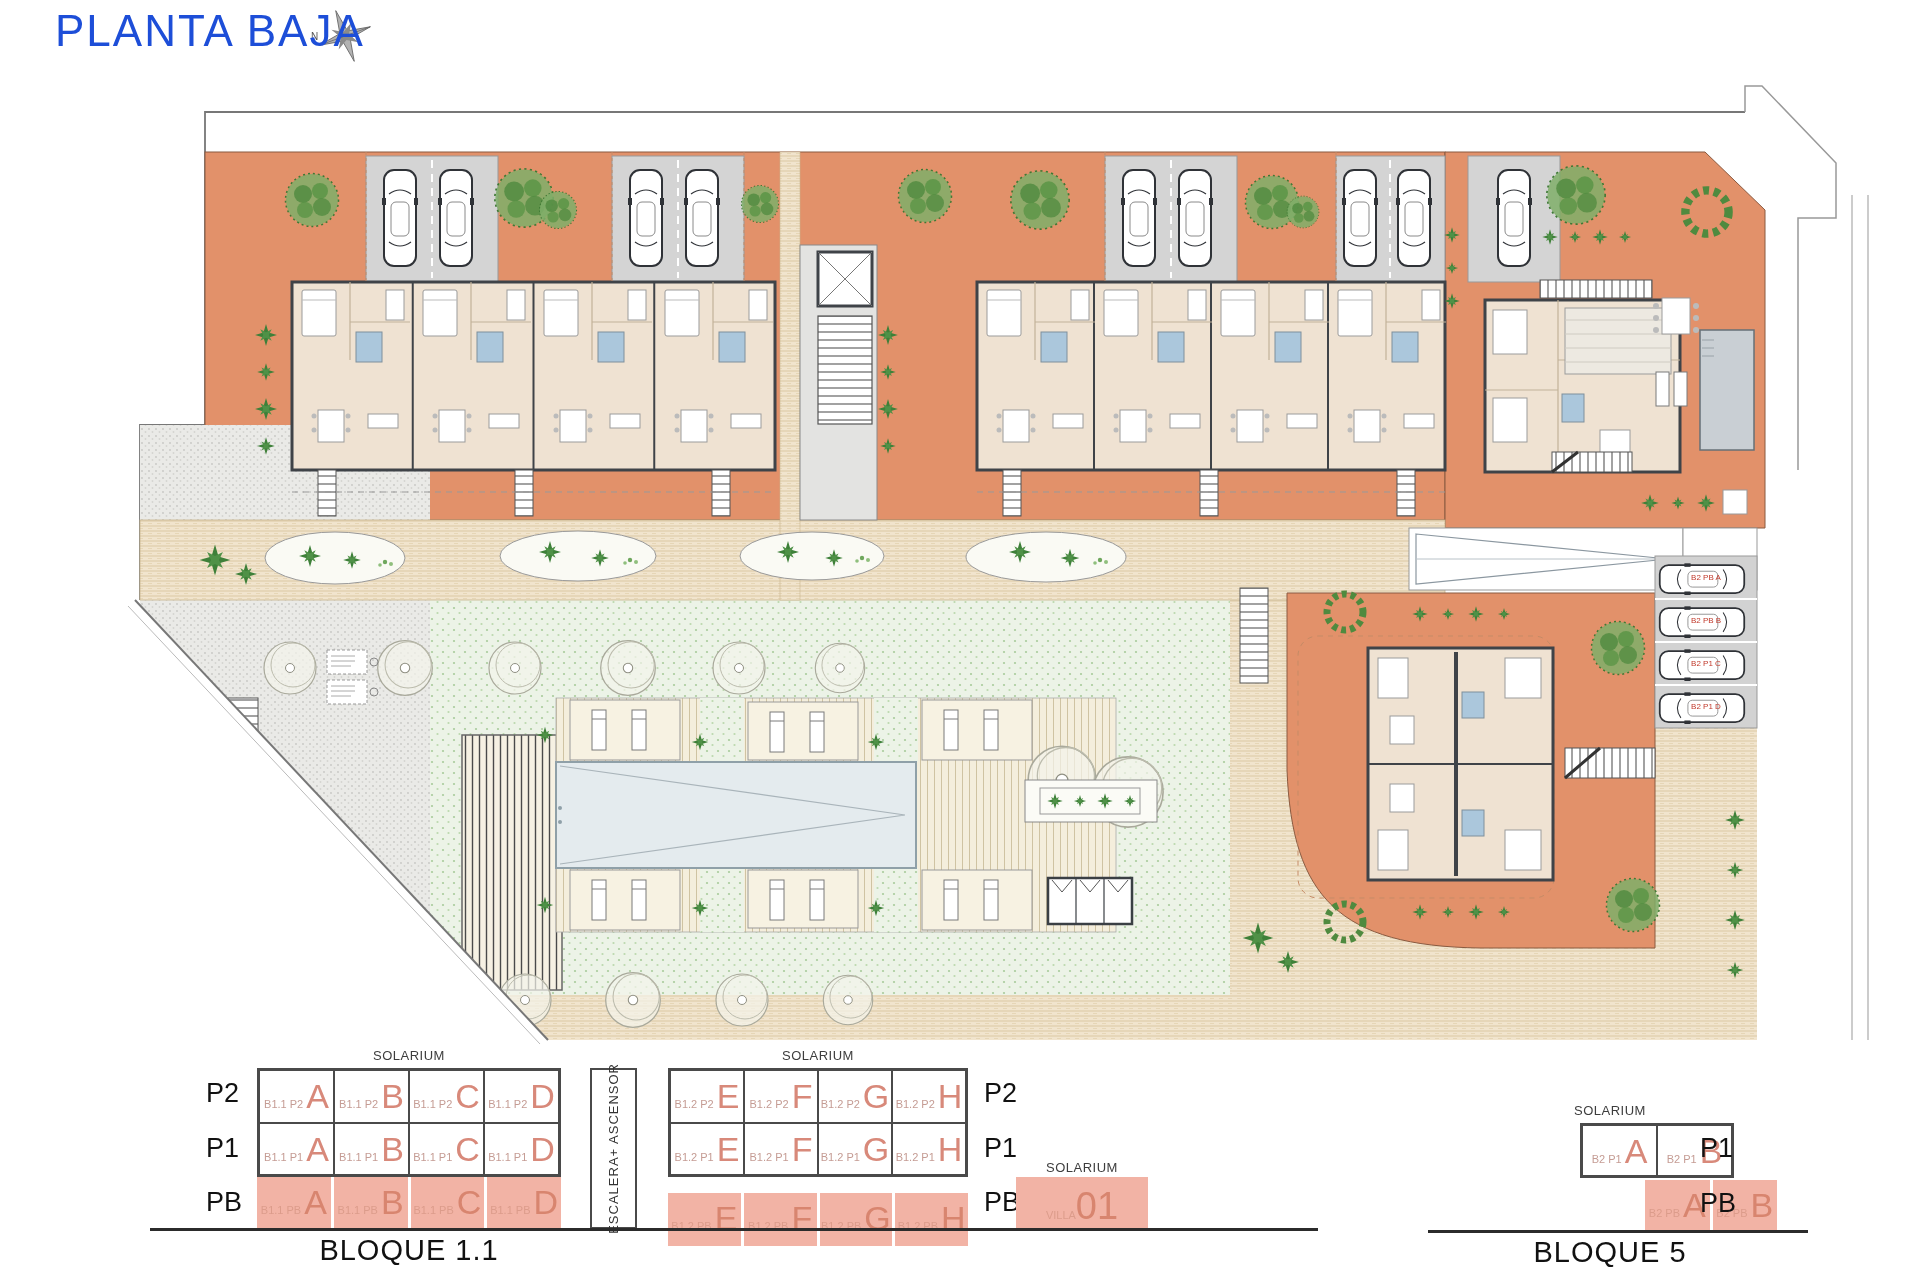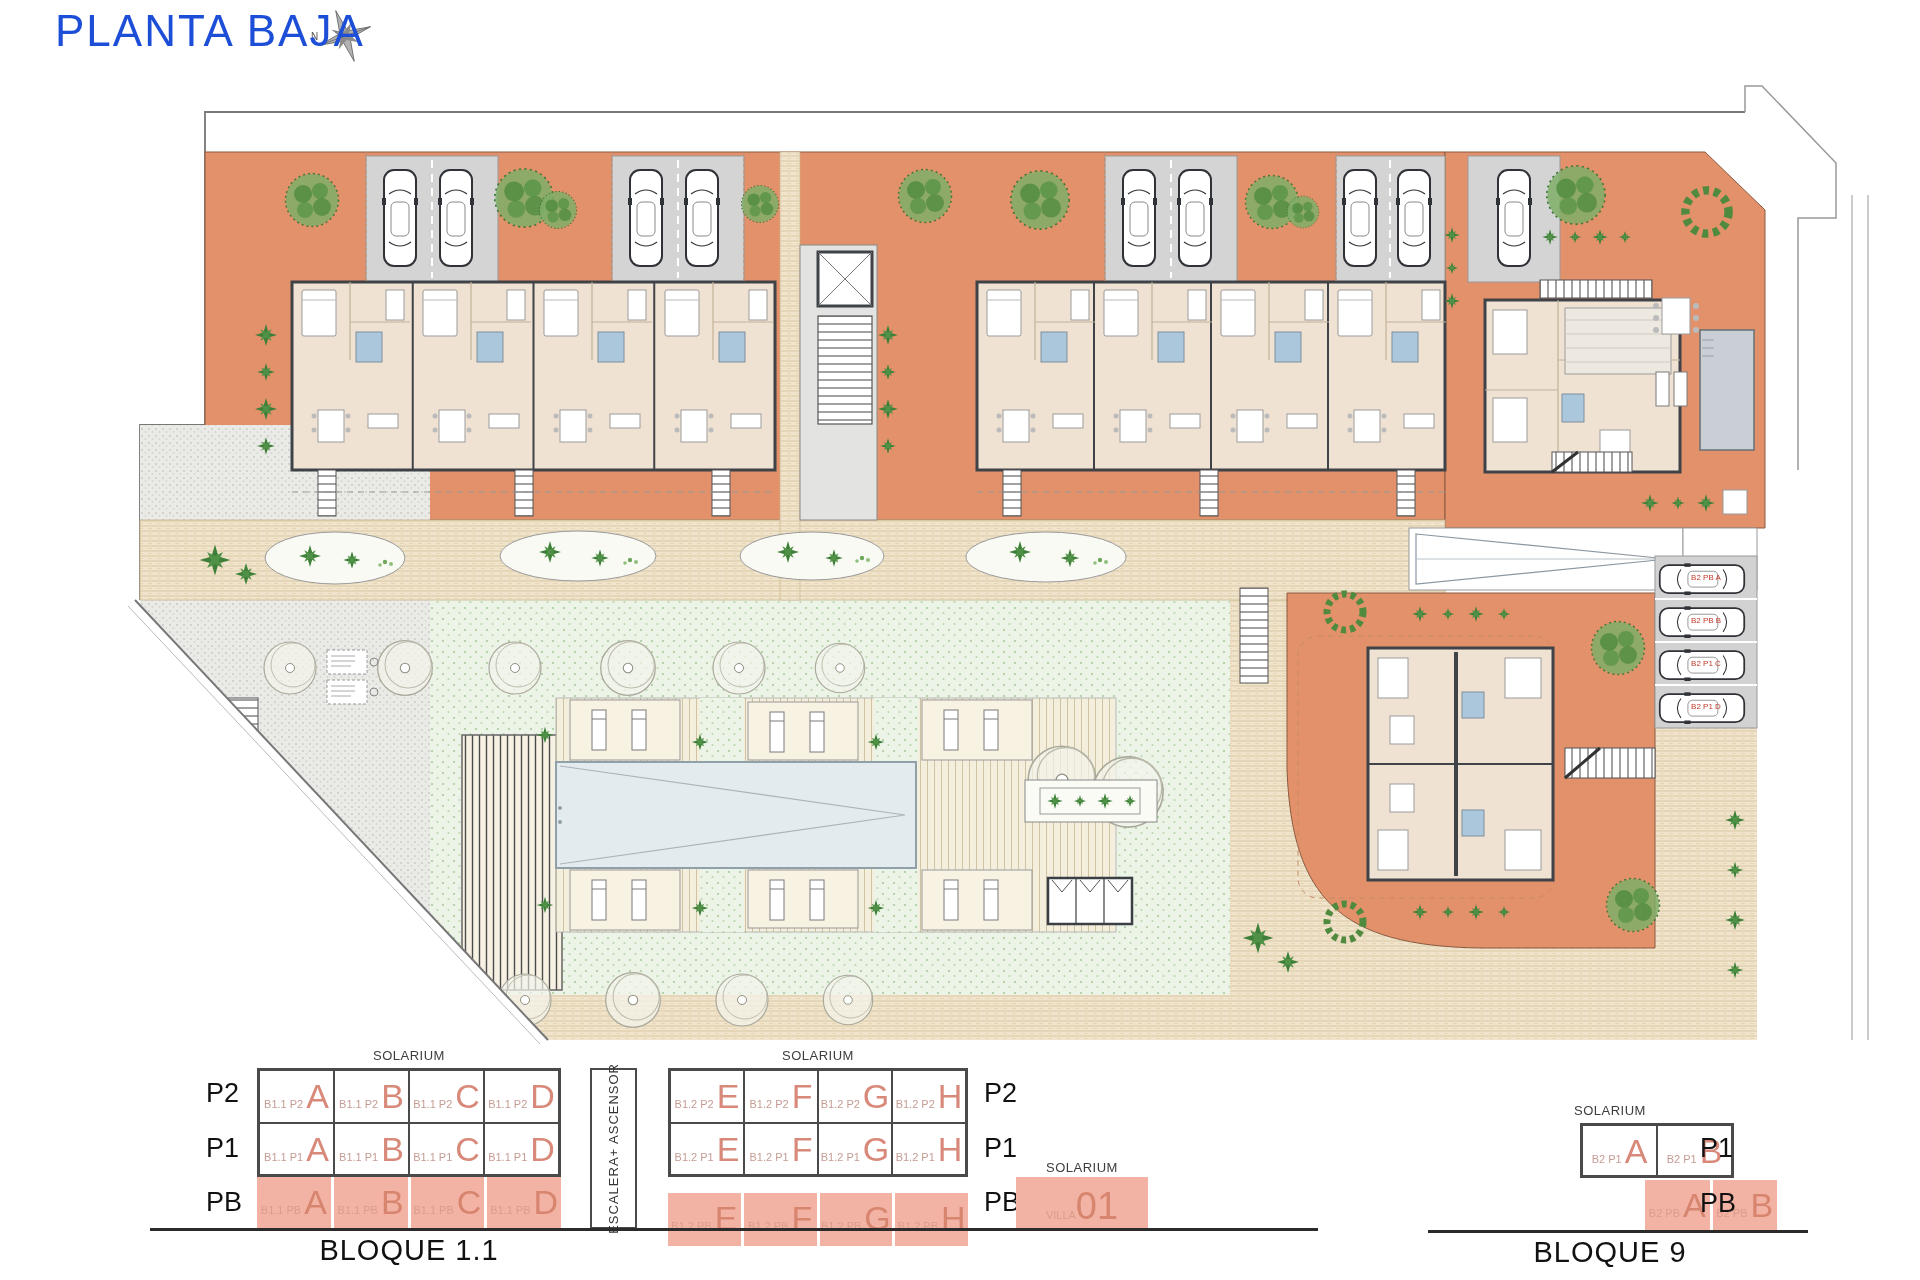--- a/index.html
+++ b/index.html
@@ -587,15 +587,15 @@
         <span class="ltr">A</span>
       </div>
     <div class="cell">
         <span class="pfx">B2 PB</span>
         <span class="ltr">B</span>
       </div>
   </div>
   <div class="abs floor-lbl" style="left:1700px;top:1133px;">P1</div>
   <div class="abs floor-lbl" style="left:1700px;top:1188px;">PB</div>
   <div class="gline" style="left:1428px;top:1230px;width:380px;"></div>
-  <div class="abs bloque-name" style="left:1533px;top:1236px;width:154px;">BLOQUE 9</div>
+  <div class="abs bloque-name" style="left:1533px;top:1236px;width:154px;">BLOQUE 5</div>
 
 </div>
 
 </body></html>

